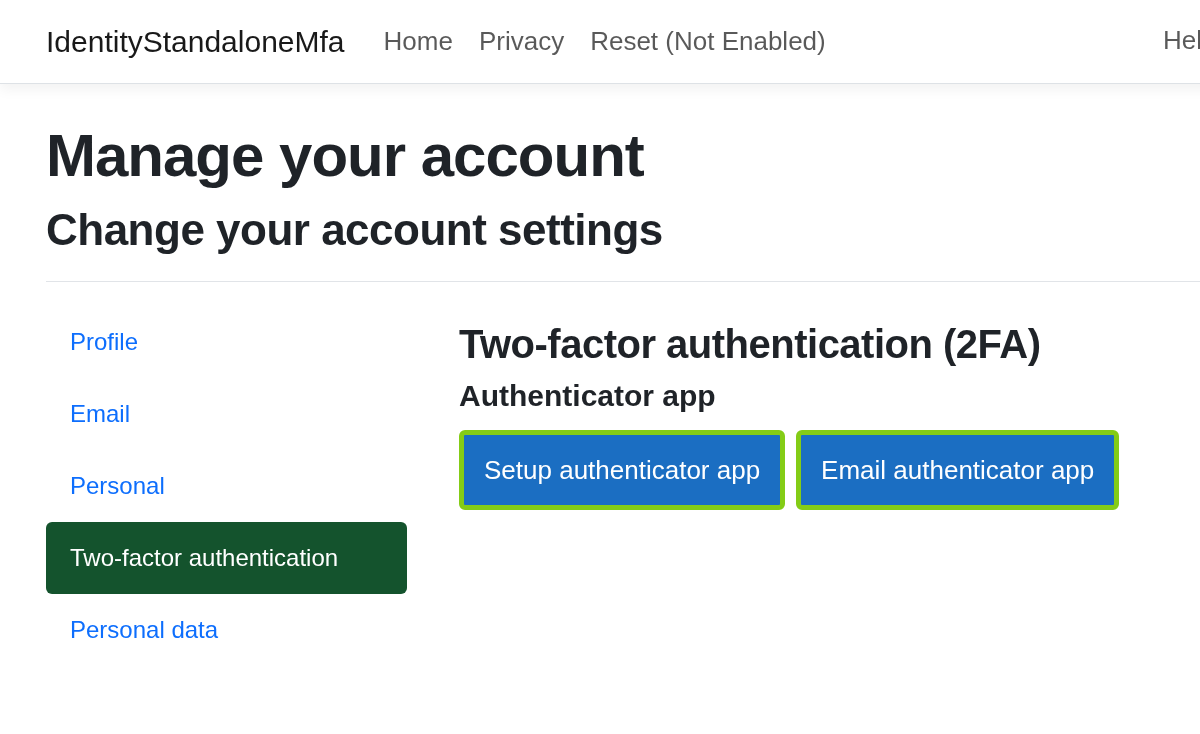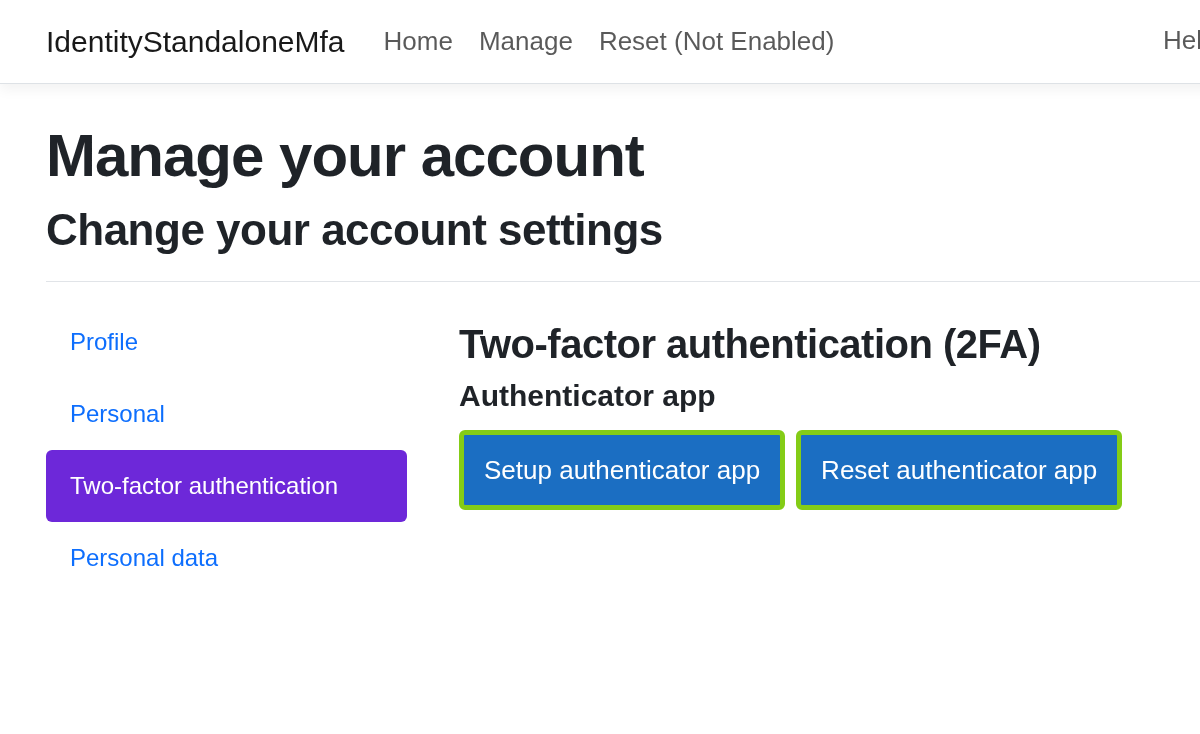--- a/index.html
+++ b/index.html
@@ -81,21 +81,21 @@
   .sidebar .nav-item-link {
     display: block;
     font-size: 24px;
     line-height: 40px;
     padding: 16px 24px;
     color: #0d6efd;
     text-decoration: none;
     border-radius: 6px;
   }
   .sidebar .nav-item-link.active {
-    background: #6d28d9;
+    background: #14532d;
     border-color: #1861ac;
     color: #ffffff;
   }
 
   .content { flex: 1; min-width: 0; }
   h3.content-heading {
     font-size: 40px;
     font-weight: bold;
     line-height: 1.2;
     color: #1f2328;
@@ -124,43 +124,44 @@
     white-space: nowrap;
   }
 </style>
 </head>
 <body>
 
 <header class="navbar">
   <a class="navbar-brand" href="#">IdentityStandaloneMfa</a>
   <ul class="navbar-nav">
     <li><a class="nav-link" href="#">Home</a></li>
-    <li><a class="nav-link" href="#">Manage</a></li>
+    <li><a class="nav-link" href="#">Privacy</a></li>
     <li><a class="nav-link" href="#">Reset (Not Enabled)</a></li>
   </ul>
   <a class="navbar-greeting" href="#">Hello</a>
 </header>
 
 <main class="container">
   <h1 class="page-title">Manage your account</h1>
   <h2 class="page-subtitle">Change your account settings</h2>
   <hr class="divider">
 
   <div class="row">
 
     <nav class="sidebar">
       <a class="nav-item-link" href="#">Profile</a>
+      <a class="nav-item-link" href="#">Email</a>
       <a class="nav-item-link" href="#">Personal</a>
       <a class="nav-item-link active" href="#">Two-factor authentication</a>
       <a class="nav-item-link" href="#">Personal data</a>
     </nav>
 
     <section class="content">
       <h3 class="content-heading">Two-factor authentication (2FA)</h3>
       <h4 class="content-subheading">Authenticator app</h4>
       <div class="btn-row">
         <button type="button" class="btn-primary">Setup authenticator app</button>
-        <button type="button" class="btn-primary">Reset authenticator app</button>
+        <button type="button" class="btn-primary">Email authenticator app</button>
       </div>
     </section>
 
   </div>
 </main>
 
 </body></html>

